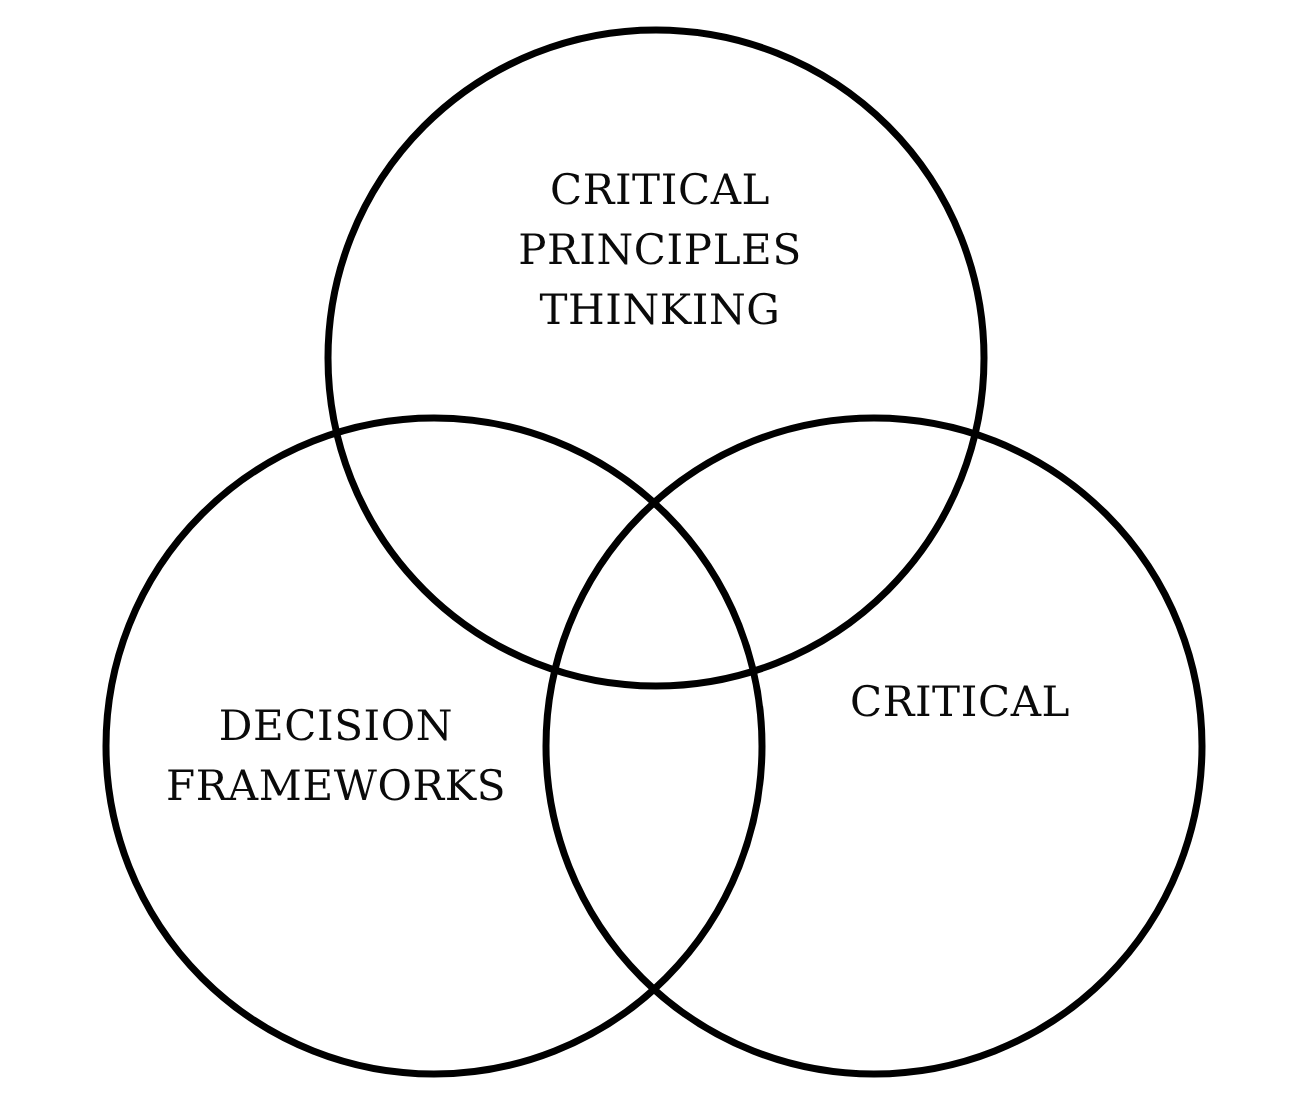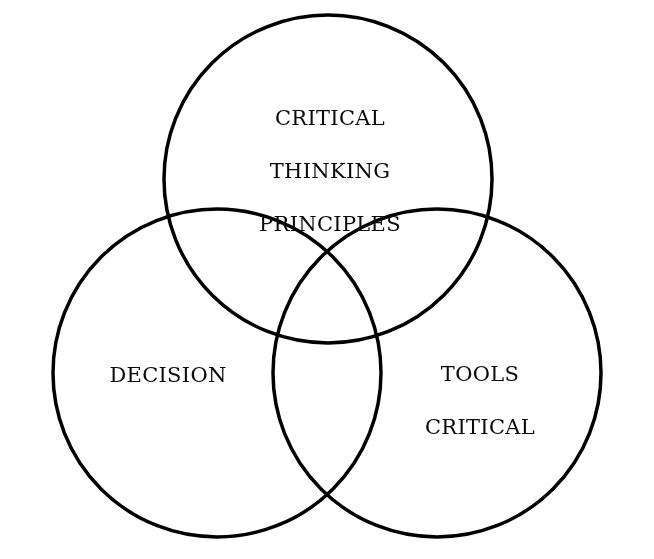--- a/index.html
+++ b/index.html
@@ -29,44 +29,44 @@
   .label {
     position: absolute;
     width: 220px;
     text-align: center;
     font-size: 21px;
     line-height: 30px;
     letter-spacing: 0.3px;
     color: #0a0a0a;
     font-weight: 500;
   }
-  .label span { display: block; margin-top: 23px; }
+  .label span { display: block; }
   .label-top    { left: 220px; top: 80px;  }
-  .label-left   { left: 58px;  top: 337px; }
+  .label-left   { left: 58px;  top: 348px; }
   .label-right  { left: 370px; top: 336px; }
 </style>
 </head>
 <body>
 
 <div class="canvas">
 
   <svg class="venn-svg" viewBox="0 0 654 559">
     <circle cx="328" cy="179" r="164" stroke="#000000"></circle>
     <circle cx="217" cy="373" r="164" stroke="#000000"></circle>
     <circle cx="437" cy="373" r="164" stroke="#000000"></circle>
   </svg>
 
   <div class="label label-top">
     <span>CRITICAL</span>
+    <span>PRINCIPLES</span>
     <span>THINKING</span>
-    <span>PRINCIPLES</span>
   </div>
 
   <div class="label label-left">
     <span>DECISION</span>
+    <span>FRAMEWORKS</span>
   </div>
 
   <div class="label label-right">
-    <span>TOOLS</span>
     <span>CRITICAL</span>
   </div>
 
 </div>
 
 </body></html>

